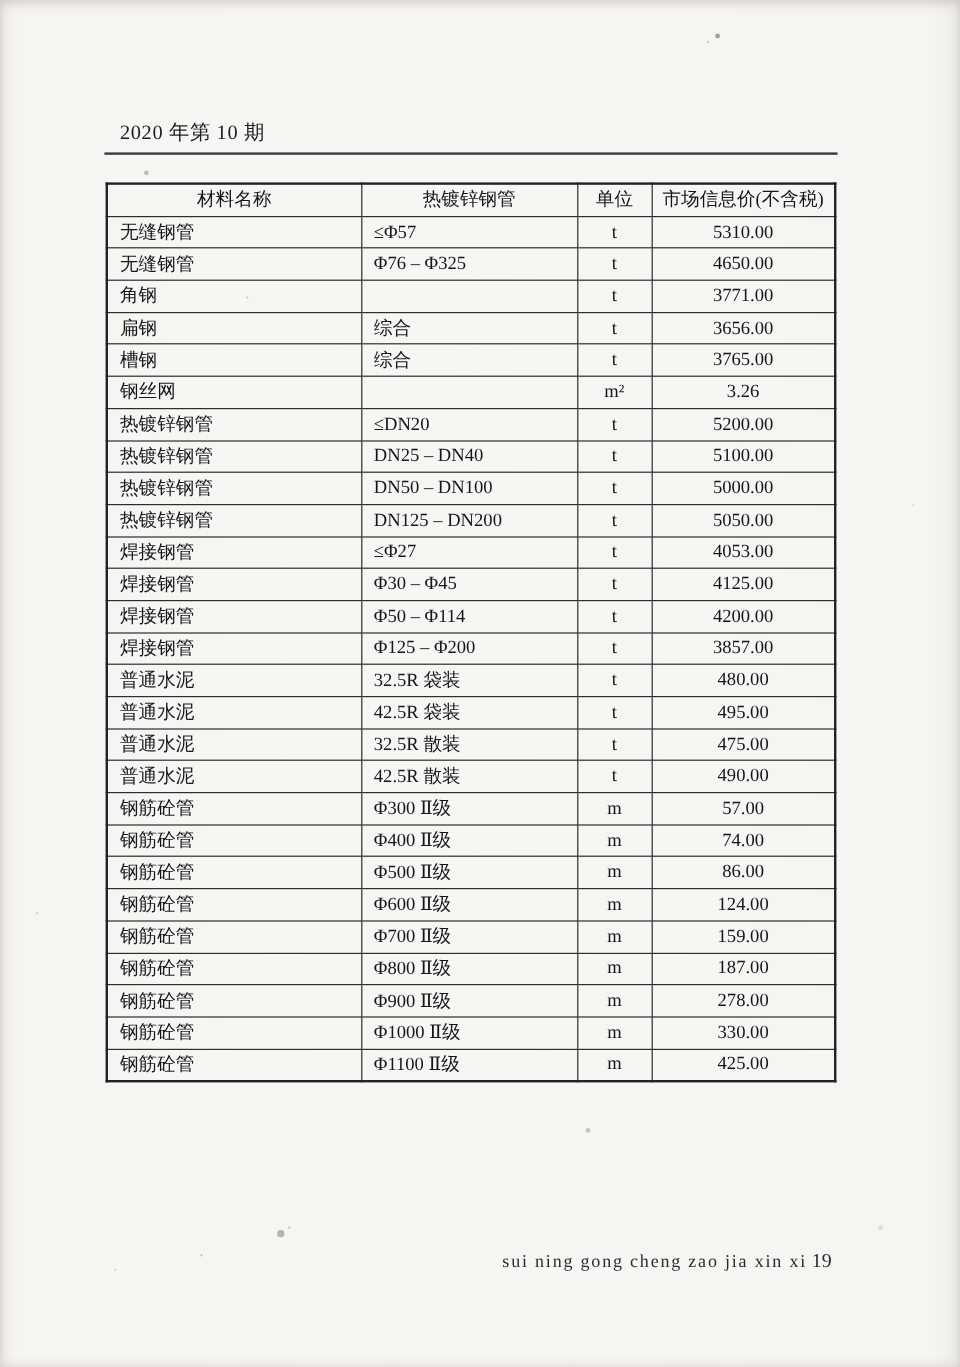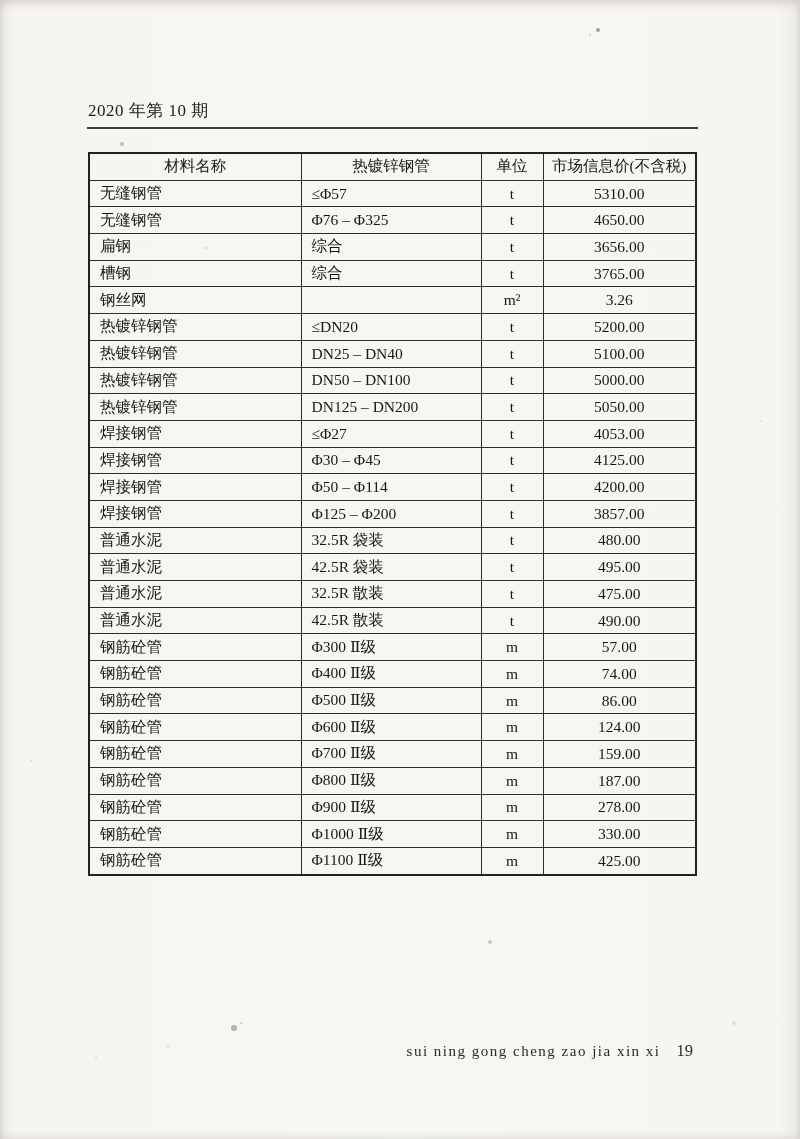--- a/index.html
+++ b/index.html
@@ -41,21 +41,21 @@
       167px 1045px 0 0 rgba(130,130,130,0.35),
       95px 1057px 0 0 rgba(130,130,130,0.3),
       733px 1022px 0 1px rgba(150,150,150,0.25),
       30px 760px 0 0 rgba(140,140,140,0.3),
       760px 420px 0 0 rgba(150,150,150,0.25);
   }
 
   .page-header {
     position: absolute;
     top: 99px;
-    left: 88px;
+    left: 100px;
     width: 610px;
     display: flex;
     justify-content: space-between;
     align-items: baseline;
   }
   .issue-label {
     font-size: 17px;
     letter-spacing: 0.5px;
   }
   .journal-title {
@@ -107,21 +107,21 @@
     top: 1041px;
     right: 107px;
     font-size: 15px;
     letter-spacing: 1.5px;
     color: #2a2a2a;
     white-space: nowrap;
   }
   .page-footer .page-num {
     font-size: 16.5px;
     letter-spacing: 0;
-    margin-left: 16px;
+    margin-left: 4px;
   }
 </style>
 </head>
 <body>
 
 <div class="page-edge-shade"></div>
 <div class="speckles"></div>
 
 <div class="page-header">
   <span class="issue-label">2020 年第 10 期</span>
@@ -150,20 +150,26 @@
     <td class="cell-unit">t</td>
     <td class="cell-price">5310.00</td>
   </tr>
       <tr>
     <td class="cell-name">无缝钢管</td>
     <td class="cell-spec">Φ76 – Φ325</td>
     <td class="cell-unit">t</td>
     <td class="cell-price">4650.00</td>
   </tr>
       <tr>
+    <td class="cell-name">角钢</td>
+    <td class="cell-spec"></td>
+    <td class="cell-unit">t</td>
+    <td class="cell-price">3771.00</td>
+  </tr>
+      <tr>
     <td class="cell-name">扁钢</td>
     <td class="cell-spec">综合</td>
     <td class="cell-unit">t</td>
     <td class="cell-price">3656.00</td>
   </tr>
       <tr>
     <td class="cell-name">槽钢</td>
     <td class="cell-spec">综合</td>
     <td class="cell-unit">t</td>
     <td class="cell-price">3765.00</td>

